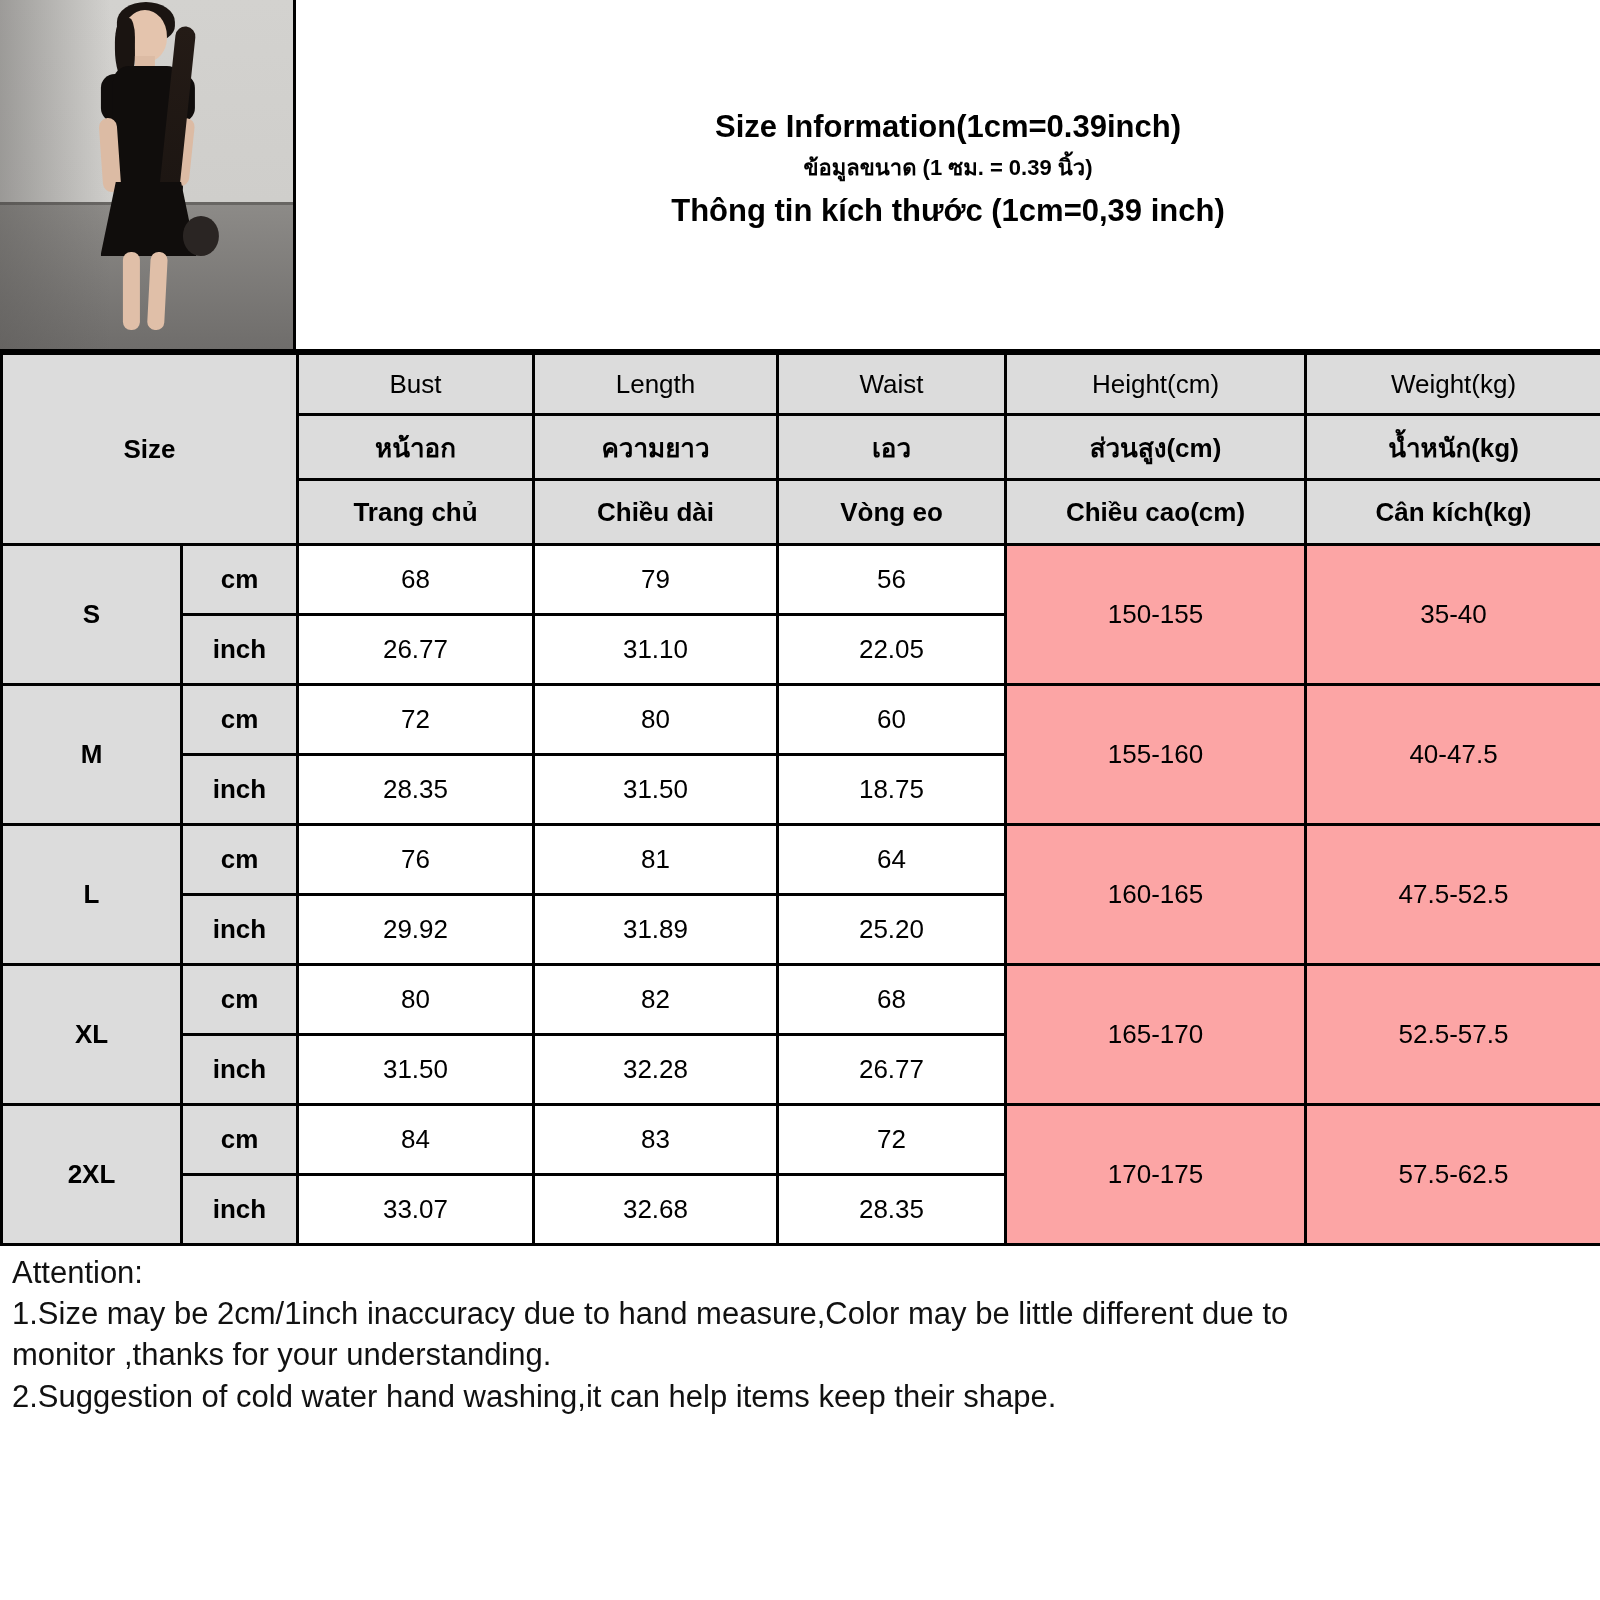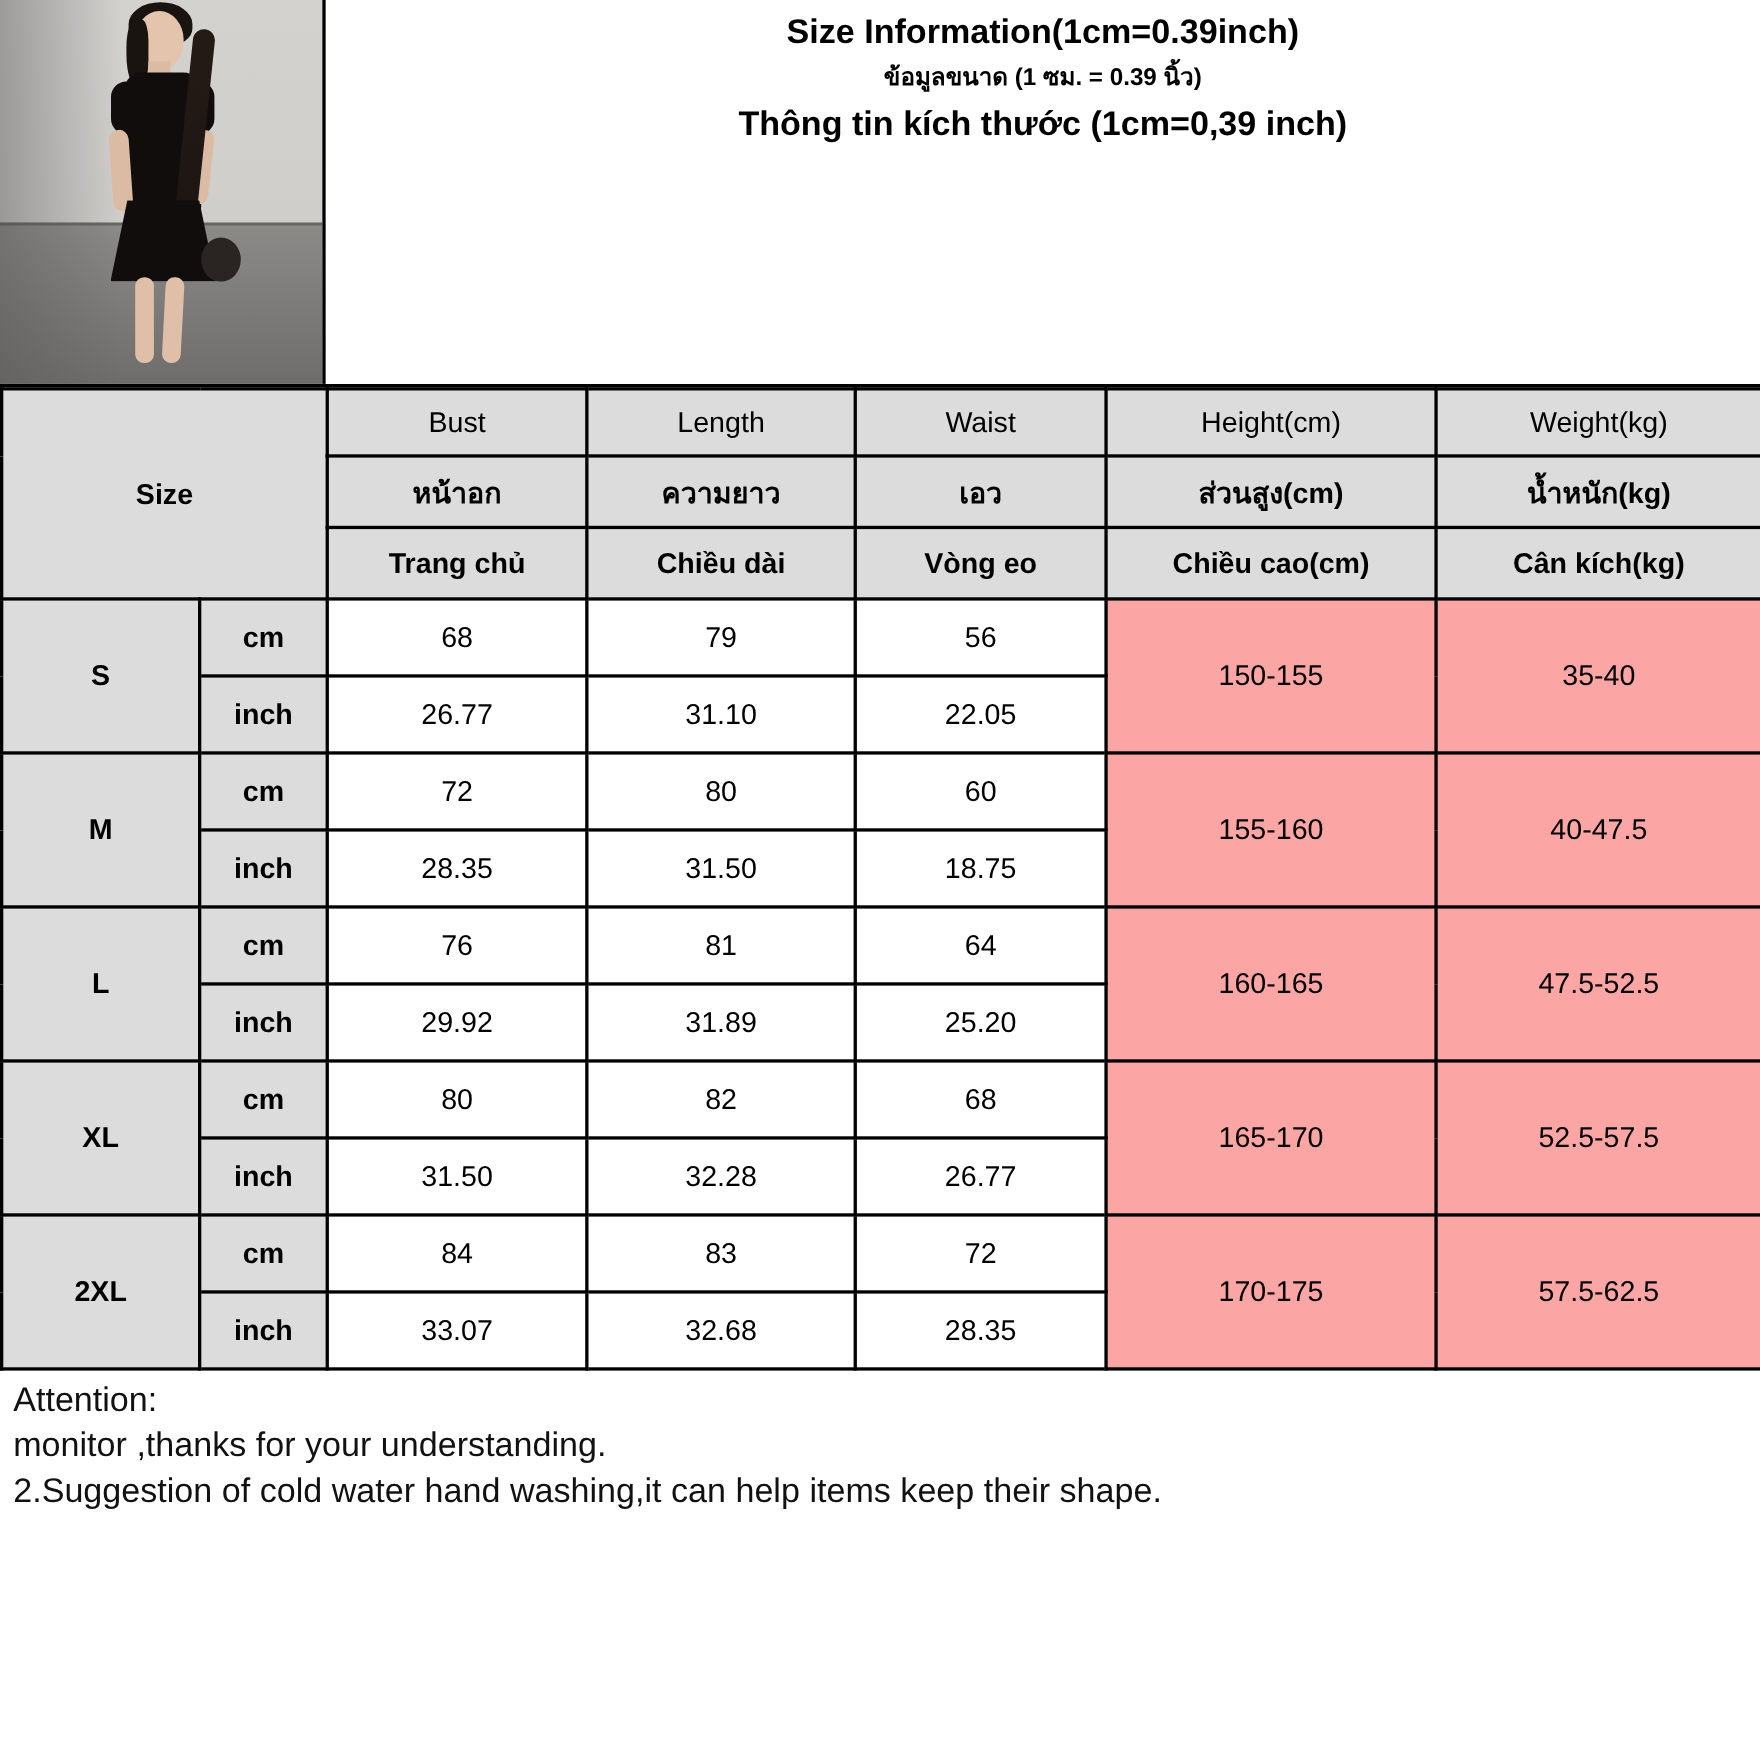--- a/index.html
+++ b/index.html
@@ -170,21 +170,21 @@
     border-radius: 50%;
   }
 
   .title-cell {
     flex: 1;
     height: 100%;
     box-sizing: border-box;
     display: flex;
     flex-direction: column;
     align-items: center;
-    justify-content: flex-start;
+    justify-content: center;
     gap: 10px;
     padding: 10px 14px 22px;
     background: #ffffff;
   }
   .title-line {
     font-weight: bold;
     font-size: 31px;
     line-height: 1.2;
     color: #000;
     text-align: center;
@@ -407,17 +407,18 @@
         <td class="unit">inch</td>
         <td class="val">33.07</td>
         <td class="val">32.68</td>
         <td class="val">28.35</td>
       </tr>
     </tbody>
   </table>
 
   <div class="attention">
     <p>Attention:</p>
+    <p>1.Size may be 2cm/1inch inaccuracy due to hand measure,Color may be little different due to</p>
     <p>monitor ,thanks for your understanding.</p>
     <p>2.Suggestion of cold water hand washing,it can help items keep their shape.</p>
   </div>
 
 </div>
 
 </body></html>

